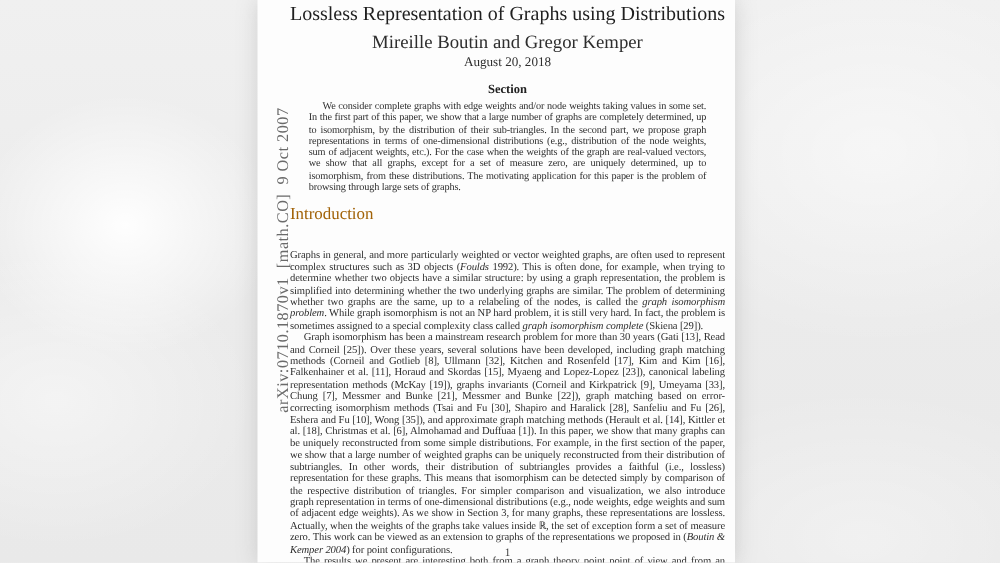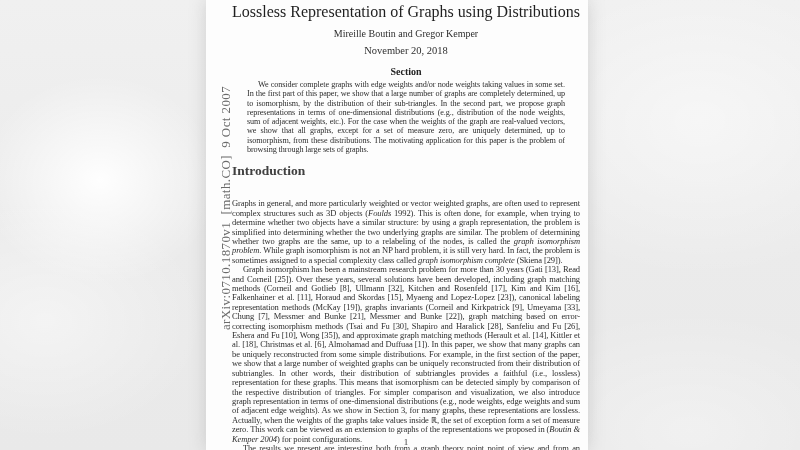--- a/index.html
+++ b/index.html
@@ -34,34 +34,34 @@
   }
   .content {
     position: absolute; left: 26px; top: 0;
     width: 348px; height: 360px;
     color: #2e2e2e;
   }
   .title {
     margin: 3px 0 0; font-size: 16px; line-height: 18px;
     text-align: center; color: #1f1f1f;
   }
-  .authors { margin-top: 7px; font-size: 10px; line-height: 12px; text-align: center; }
+  .authors { margin-top: 7px; font-size: 15px; line-height: 12px; text-align: center; }
   .date    { margin-top: 5px; font-size: 10.5px; line-height: 12px; text-align: center; }
   .abstract-heading {
     margin-top: 9px; font-size: 10px; line-height: 11px;
     font-weight: bold; text-align: center; color: #222;
   }
   .abstract-text {
     margin: 3px auto 0; width: 318px;
     font-size: 8.2px; line-height: 9.3px; letter-spacing: -0.1px;
     text-align: justify; text-indent: 11px;
   }
   .section-heading {
     margin: 9px 0 0; font-size: 13.5px; line-height: 15px;
-    font-weight: bold; color: #404040;
+    font-weight: normal; color: #a16207;
   }
   .body-par {
     margin: 0; font-size: 8.5px; line-height: 9.4px; letter-spacing: -0.1px;
     text-align: justify; text-indent: 11px;
   }
   .body-par.first { margin-top: 21px; text-indent: 0; }
   .page-number {
     position: absolute; left: 26px; width: 348px; bottom: 3px;
     text-align: center; font-size: 9px; color: #3a3a3a;
   }
@@ -70,21 +70,21 @@
 <body>
 
 <div class="backdrop"></div>
 
 <div class="page">
   <div class="watermark">arXiv:0710.1870v1  [math.CO]  9 Oct 2007</div>
 
   <div class="content">
     <div class="title">Lossless Representation of Graphs using Distributions</div>
     <div class="authors">Mireille Boutin and Gregor Kemper</div>
-    <div class="date">November 20, 2018</div>
+    <div class="date">August 20, 2018</div>
 
     <div class="abstract-heading">Section</div>
     <p class="abstract-text">We consider complete graphs with edge weights and/or node weights taking values in some set. In the first part of this paper, we show that a large number of graphs are completely determined, up to isomorphism, by the distribution of their sub-triangles. In the second part, we propose graph representations in terms of one-dimensional distributions (e.g., distribution of the node weights, sum of adjacent weights, etc.). For the case when the weights of the graph are real-valued vectors, we show that all graphs, except for a set of measure zero, are uniquely determined, up to isomorphism, from these distributions. The motivating application for this paper is the problem of browsing through large sets of graphs.</p>
 
     <div class="section-heading">Introduction</div>
     <p class="body-par first"><span>Graphs in general, and more particularly weighted or vector weighted graphs, are often used to represent complex structures such as 3D objects (</span><span style="font-style: italic;">Foulds</span><span> 1992). This is often done, for example, when trying to determine whether two objects have a similar structure: by using a graph representation, the problem is simplified into determining whether the two underlying graphs are similar. The problem of determining whether two graphs are the same, up to a relabeling of the nodes, is called the </span><span style="font-style: italic;">graph isomorphism problem</span><span>. While graph isomorphism is not an NP hard problem, it is still very hard. In fact, the problem is sometimes assigned to a special complexity class called </span><span style="font-style: italic;">graph isomorphism complete</span><span> (Skiena [29]).</span></p>
     <p class="body-par"><span>Graph isomorphism has been a mainstream research problem for more than 30 years (Gati [13], Read and Corneil [25]). Over these years, several solutions have been developed, including graph matching methods (Corneil and Gotlieb [8], Ullmann [32], Kitchen and Rosenfeld [17], Kim and Kim [16], Falkenhainer et al. [11], Horaud and Skordas [15], Myaeng and Lopez-Lopez [23]), canonical labeling representation methods (McKay [19]), graphs invariants (Corneil and Kirkpatrick [9], Umeyama [33], Chung [7], Messmer and Bunke [21], Messmer and Bunke [22]), graph matching based on error-correcting isomorphism methods (Tsai and Fu [30], Shapiro and Haralick [28], Sanfeliu and Fu [26], Eshera and Fu [10], Wong [35]), and approximate graph matching methods (Herault et al. [14], Kittler et al. [18], Christmas et al. [6], Almohamad and Duffuaa [1]). In this paper, we show that many graphs can be uniquely reconstructed from some simple distributions. For example, in the first section of the paper, we show that a large number of weighted graphs can be uniquely reconstructed from their distribution of subtriangles. In other words, their distribution of subtriangles provides a faithful (i.e., lossless) representation for these graphs. This means that isomorphism can be detected simply by comparison of the respective distribution of triangles. For simpler comparison and visualization, we also introduce graph representation in terms of one-dimensional distributions (e.g., node weights, edge weights and sum of adjacent edge weights). As we show in Section 3, for many graphs, these representations are lossless. Actually, when the weights of the graphs take values inside ℝ, the set of exception form a set of measure zero. This work can be viewed as an extension to graphs of the representations we proposed in (</span><span style="font-style: italic;">Boutin &amp; Kemper 2004</span><span>) for point configurations.</span></p>
     <p class="body-par"><span>The results we present are interesting both from a graph theory point point of view and from an application point of view. From an application point of view, having a faithful representation which</span></p>
   </div>
 

